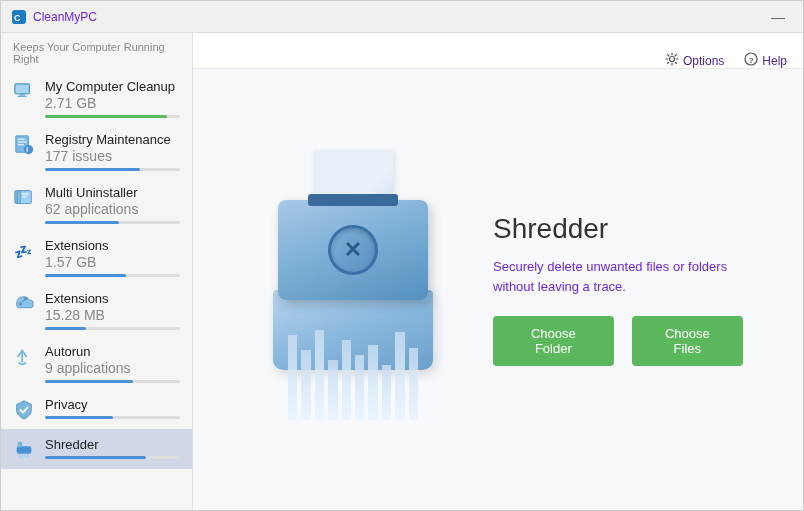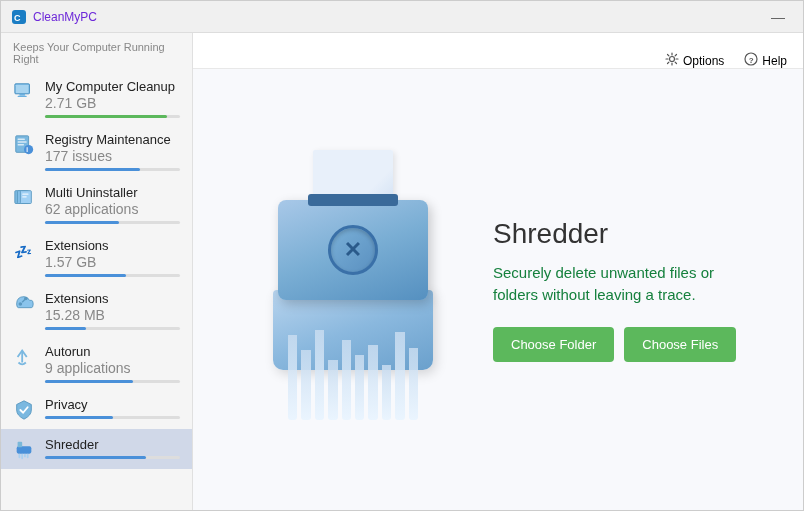--- a/index.html
+++ b/index.html
@@ -115,21 +115,21 @@
       justify-content: flex-end;
       padding: 0 12px;
       border-bottom: 1px solid #e8e8e8;
       gap: 12px;
     }
     .header-btn {
       display: flex;
       align-items: center;
       gap: 4px;
       font-size: 12px;
-      color: #000000;
+      color: #4c1d95;
       cursor: pointer;
       background: none;
       border: none;
       padding: 2px 4px;
       margin-top: 20px;
     }
 
     .main-body {
       flex: 1;
       display: flex;
@@ -250,28 +250,28 @@
     .shredder-info {
       max-width: 250px;
     }
     .shredder-title {
       font-size: 28px;
       font-weight: 300;
       color: #333;
       margin-bottom: 12px;
     }
     .shredder-desc {
-      font-size: 15px;
-      color: #15803d;
+      font-size: 13px;
+      color: #6d28d9;
       line-height: 1.5;
       margin-bottom: 20px;
     }
     .shredder-buttons {
       display: flex;
-      gap: 10px;
+      gap: 18px;
     }
     .btn-green {
       background: #5cb85c;
       color: #fff;
       border: none;
       padding: 10px 18px;
       font-size: 13px;
       border-radius: 4px;
       cursor: pointer;
       font-weight: 500;

